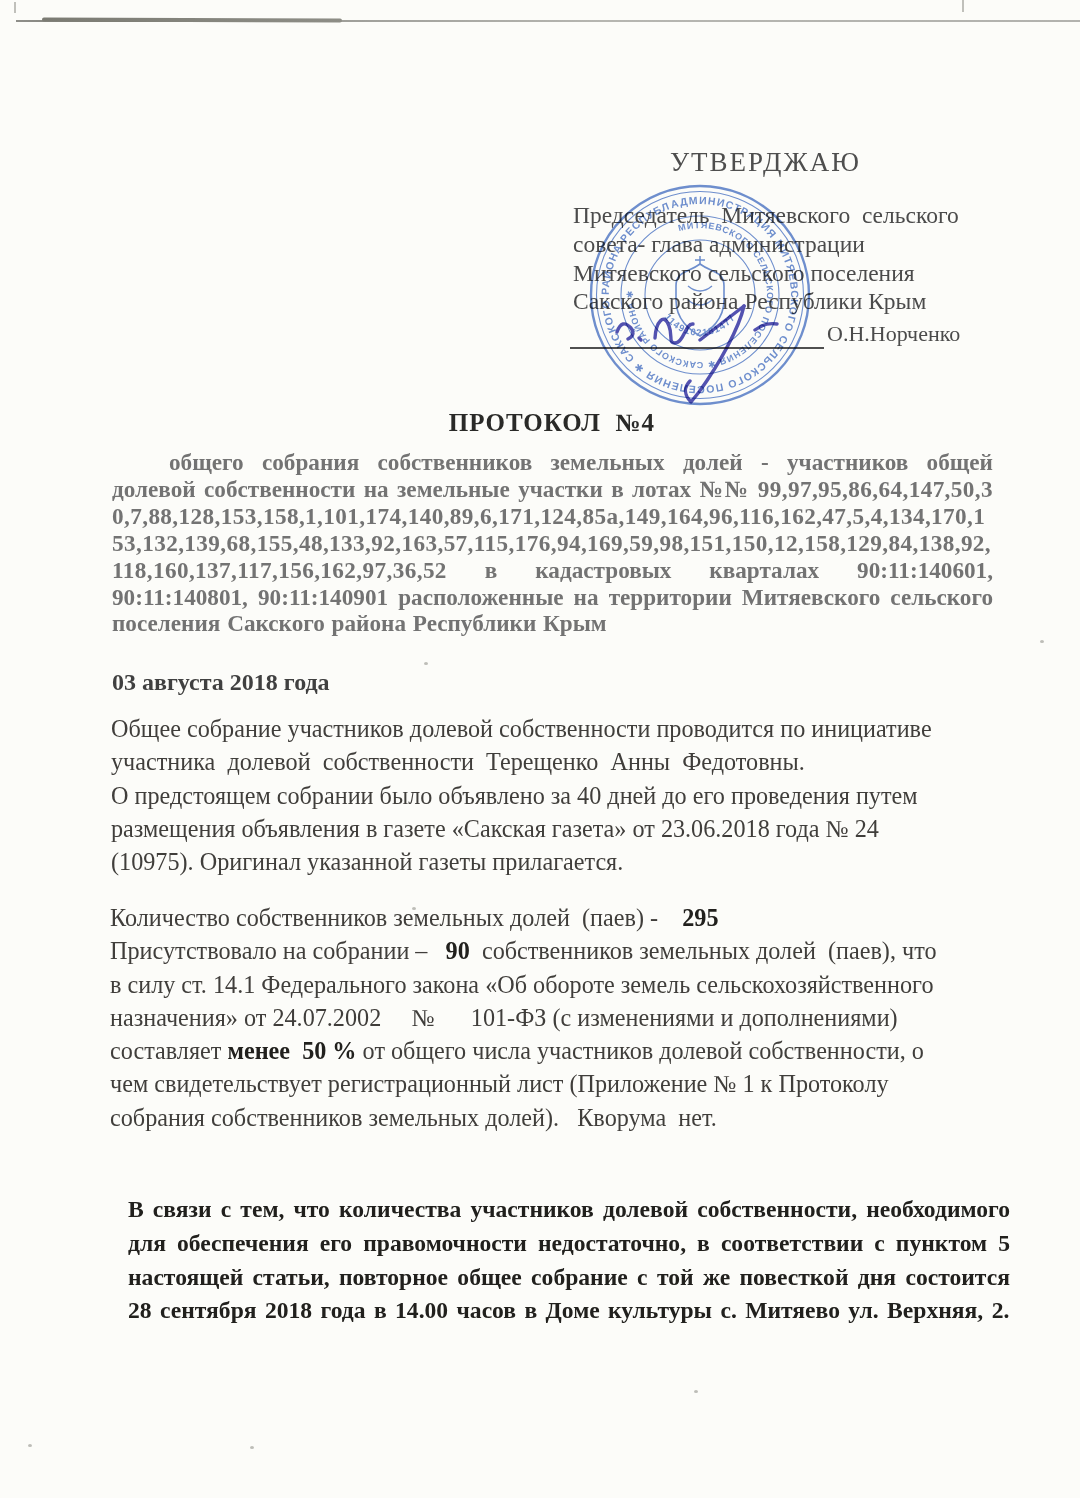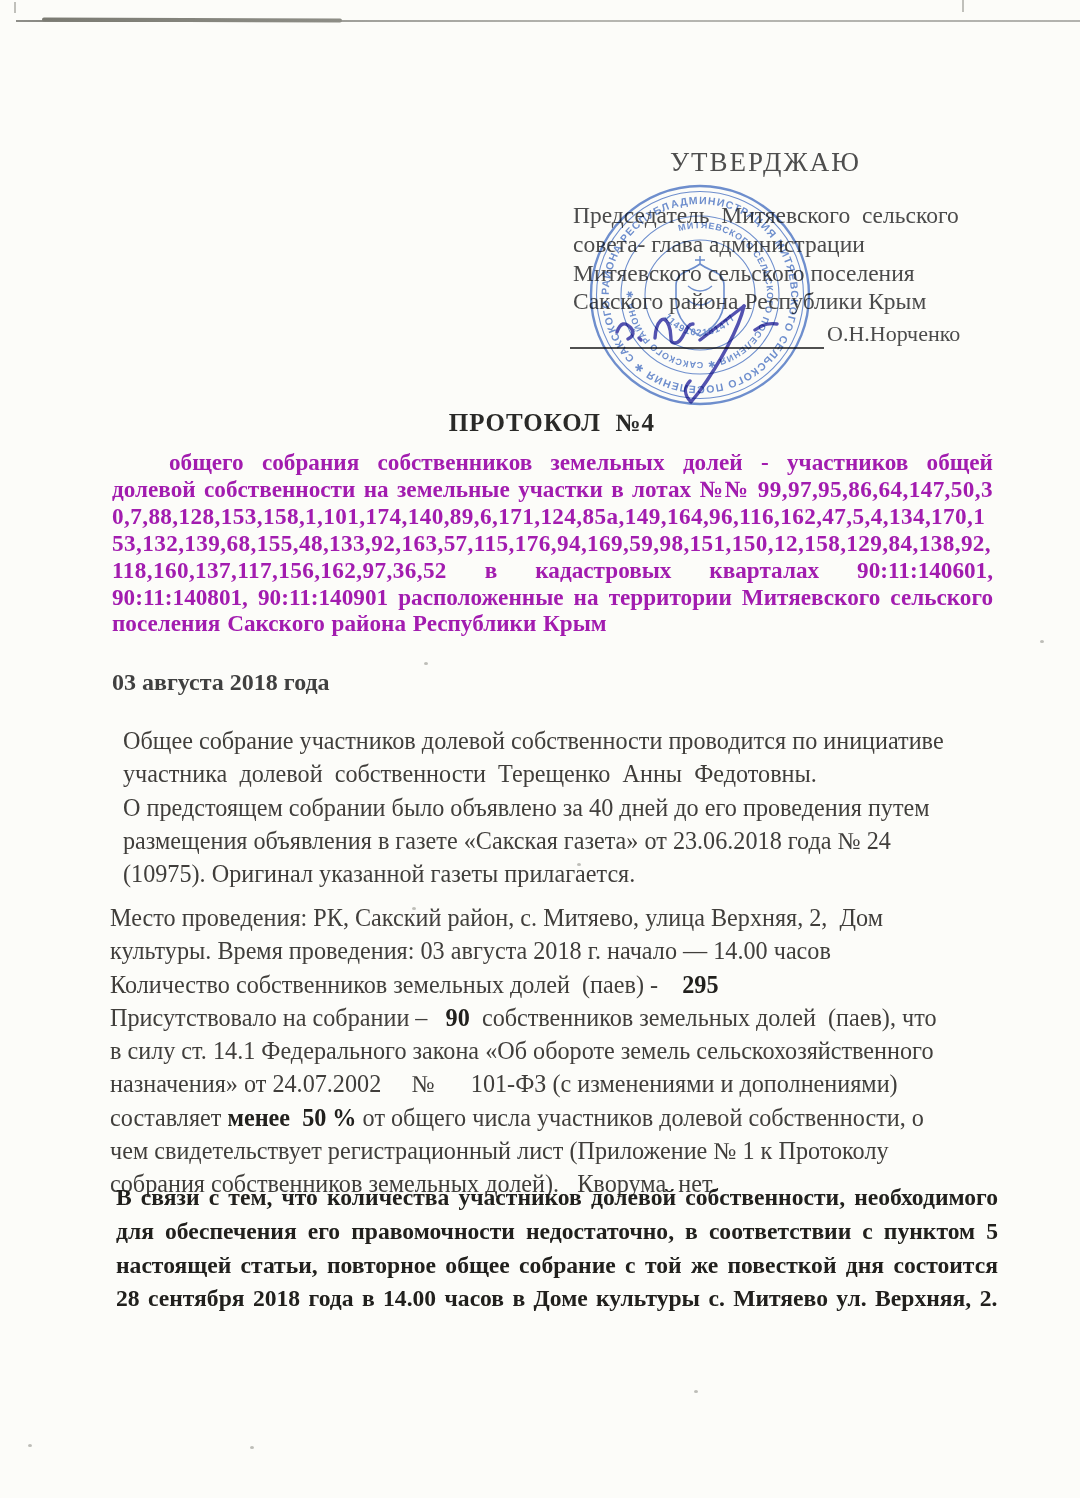--- a/index.html
+++ b/index.html
@@ -29,21 +29,21 @@
   
   .stamp{position:absolute;left:585px;top:182px;width:230px;height:226px;
     opacity:.8;mix-blend-mode:multiply;}
   .stamp text{font-family:"Liberation Sans","DejaVu Sans",sans-serif;font-weight:bold;}
   .signature{position:absolute;left:555px;top:288px;width:260px;height:132px;
     opacity:.92;mix-blend-mode:multiply;}
   
   .doc-title{position:absolute;left:112px;top:409px;width:880px;text-align:center;
     font-weight:bold;font-size:25px;letter-spacing:1px;color:#2a2a28;white-space:pre;}
   .subject{position:absolute;left:112px;top:449px;width:881px;
-    font-weight:bold;font-size:23.2px;line-height:26.9px;color:#a21caf;
+    font-weight:bold;font-size:23.2px;line-height:26.9px;color:#737373;
     text-align:justify;text-indent:57px;word-spacing:1px;}
   .subject .lots{word-break:break-all;letter-spacing:.4px;}
   .date-line{position:absolute;left:112px;top:669px;
     font-weight:bold;font-size:24px;color:#404040;white-space:pre;}
   .para{position:absolute;font-size:24.2px;line-height:33.3px;color:#403e3b;white-space:pre-wrap;}
   .para-initiative{left:110px;top:711px;width:935px;}
   .para-attendance{left:110px;top:901px;width:940px;}
   .para b{color:#21201d;}
   .para-resolution{position:absolute;left:112px;top:1177px;width:882px;
     font-weight:bold;font-size:23.6px;line-height:33.8px;color:#21201d;
@@ -114,31 +114,29 @@
       <path d="M200 42 q10 -8 22 -6"></path>
     </g>
   </svg>
 
   <div class="doc-title">ПРОТОКОЛ  №4</div>
 
   <p class="subject" style="margin:0"><span>общего собрания собственников земельных долей - участников общей долевой собственности на земельные участки в лотах №№ </span><span class="lots">99,97,95,86,64,147,50,30,7,88,128,153,158,1,101,174,140,89,6,171,124,85а,149,164,96,116,162,47,5,4,134,170,153,132,139,68,155,48,133,92,163,57,115,176,94,169,59,98,151,150,12,158,129,84,138,92,118,160,137,117,156,162,97,36,52</span><span> в кадастровых кварталах 90:11:140601, 90:11:140801, 90:11:140901 расположенные на территории Митяевского сельского поселения Сакского района Республики Крым</span></p>
 
   <div class="date-line">03 августа 2018 года</div>
 
-  <p class="para para-initiative" style="margin:13px">Общее собрание участников долевой собственности проводится по инициативе
+  <p class="para para-initiative" style="margin:1px">Общее собрание участников долевой собственности проводится по инициативе
 участника  долевой  собственности  Терещенко  Анны  Федотовны.
 О предстоящем собрании было объявлено за 40 дней до его проведения путем
 размещения объявления в газете «Сакская газета» от 23.06.2018 года № 24
 (10975). Оригинал указанной газеты прилагается.</p>
 
-  <p class="para para-attendance" style="margin:0"><span>Место проведения: РК, Сакский район, с. Митяево, улица Верхняя, 2,  Дом
-культуры. Время проведения: 03 августа 2018 г. начало — 14.00 часов
-</span><span>Количество собственников земельных долей  (паев) -    </span><b>295</b><span>
+  <p class="para para-attendance" style="margin:0"><span>Количество собственников земельных долей  (паев) -    </span><b>295</b><span>
 Присутствовало на собрании –   </span><b>90</b><span>  собственников земельных долей  (паев), что
 в силу ст. 14.1 Федерального закона «Об обороте земель сельскохозяйственного
 назначения» от 24.07.2002     №      101-ФЗ (с изменениями и дополнениями)
 составляет </span><b>менее  50 %</b><span> от общего числа участников долевой собственности, о
 чем свидетельствует регистрационный лист (Приложение № 1 к Протоколу
 собрания собственников земельных долей).   Кворума  нет.</span></p>
 
-  <p class="para-resolution" style="margin:4px">В связи с тем, что количества участников долевой собственности, необходимого для обеспечения его правомочности недостаточно, в соответствии с пунктом 5 настоящей статьи, повторное общее собрание с той же повесткой дня состоится 28 сентября 2018 года в 14.00 часов в Доме культуры с. Митяево ул. Верхняя, 2.</p>
+  <p class="para-resolution" style="margin:16px">В связи с тем, что количества участников долевой собственности, необходимого для обеспечения его правомочности недостаточно, в соответствии с пунктом 5 настоящей статьи, повторное общее собрание с той же повесткой дня состоится 28 сентября 2018 года в 14.00 часов в Доме культуры с. Митяево ул. Верхняя, 2.</p>
 
 </div>
 
 </body></html>

